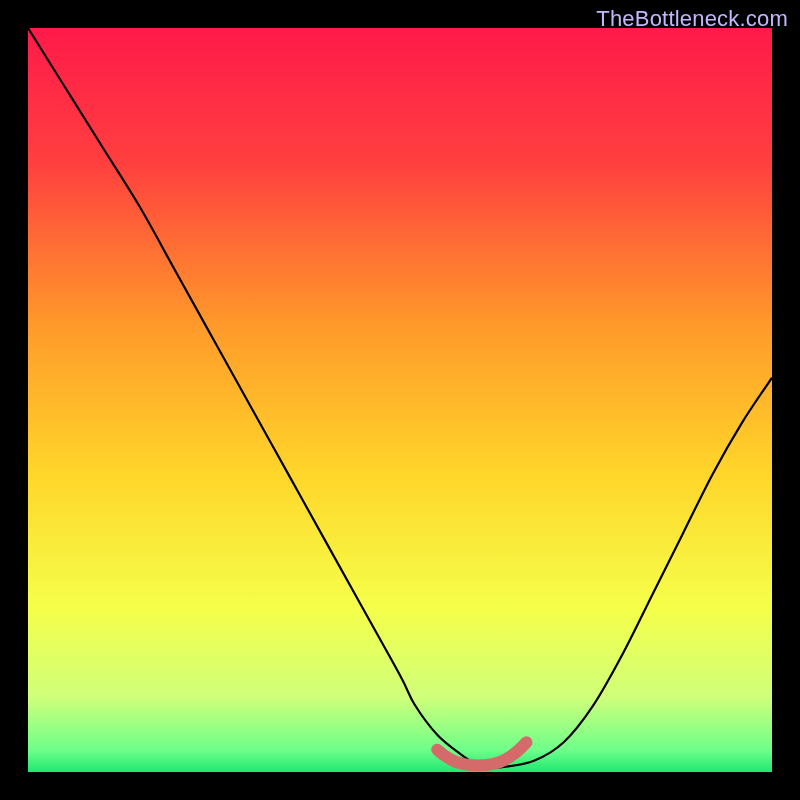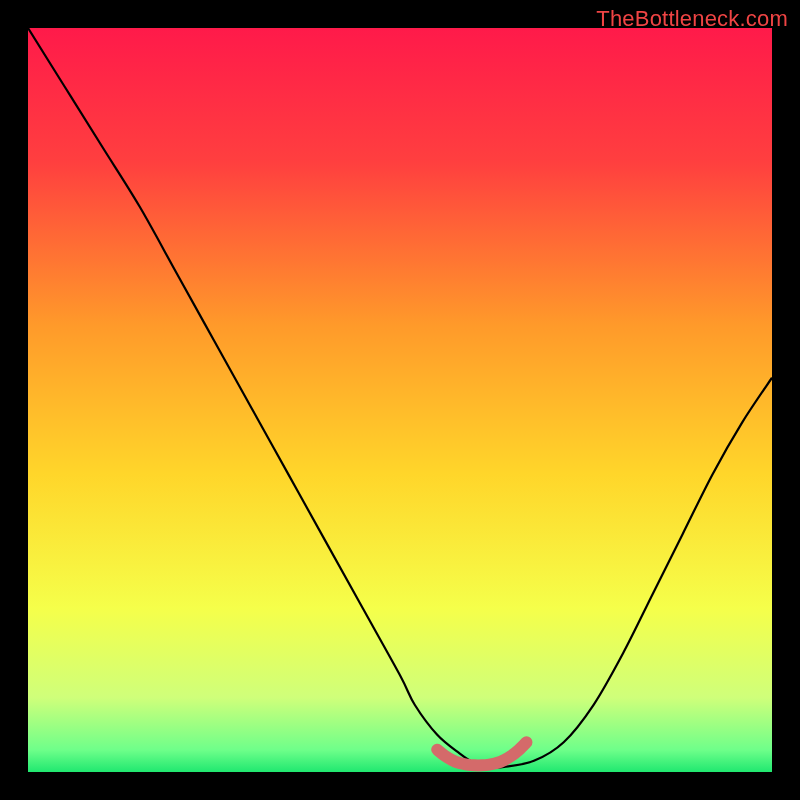--- a/index.html
+++ b/index.html
@@ -24,21 +24,21 @@
     top: 28px;
     left: 28px;
     width: 744px;
     height: 744px;
     overflow: hidden;
   }
   .watermark {
     position: absolute;
     top: 6px;
     right: 12px;
-    color: #ef4444;
+    color: #c4b5fd;
     font-size: 22px;
     font-weight: 500;
     letter-spacing: 0.2px;
   }
   svg { display: block; }
 </style>
 </head>
 <body>
 
 <div class="frame">

